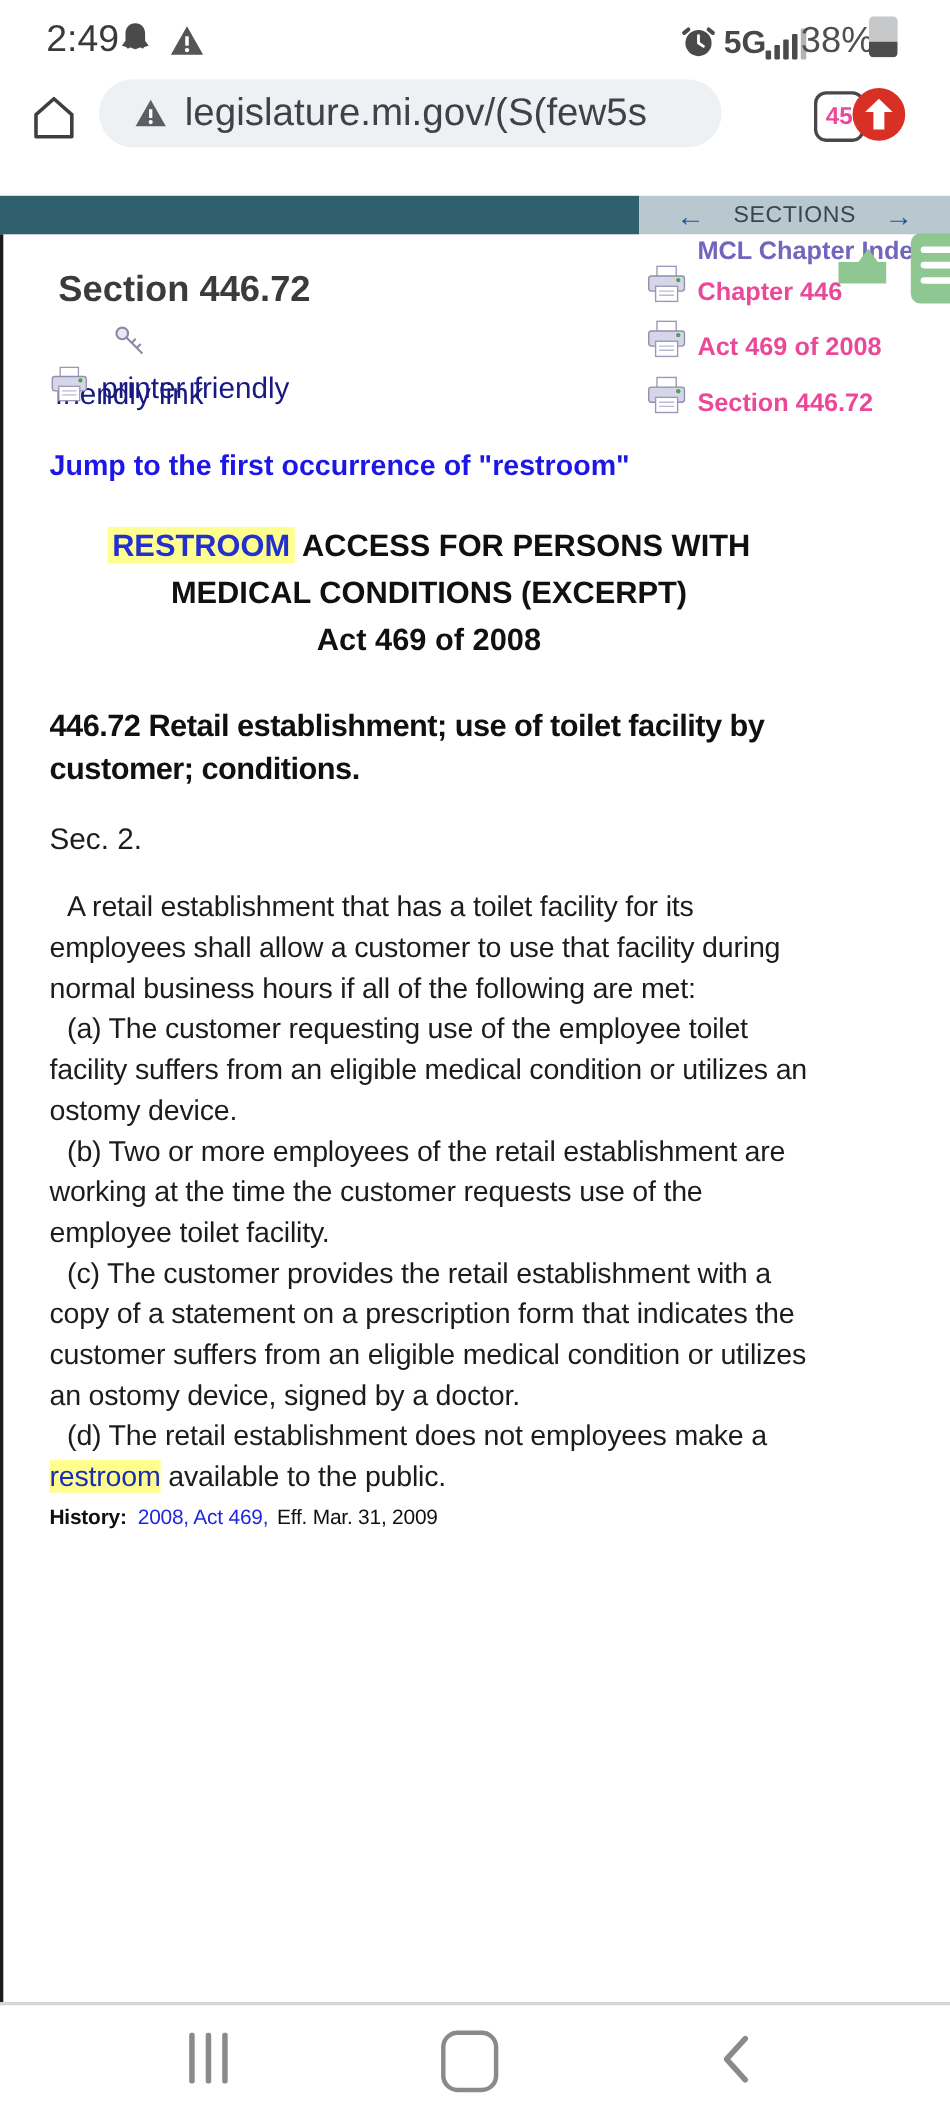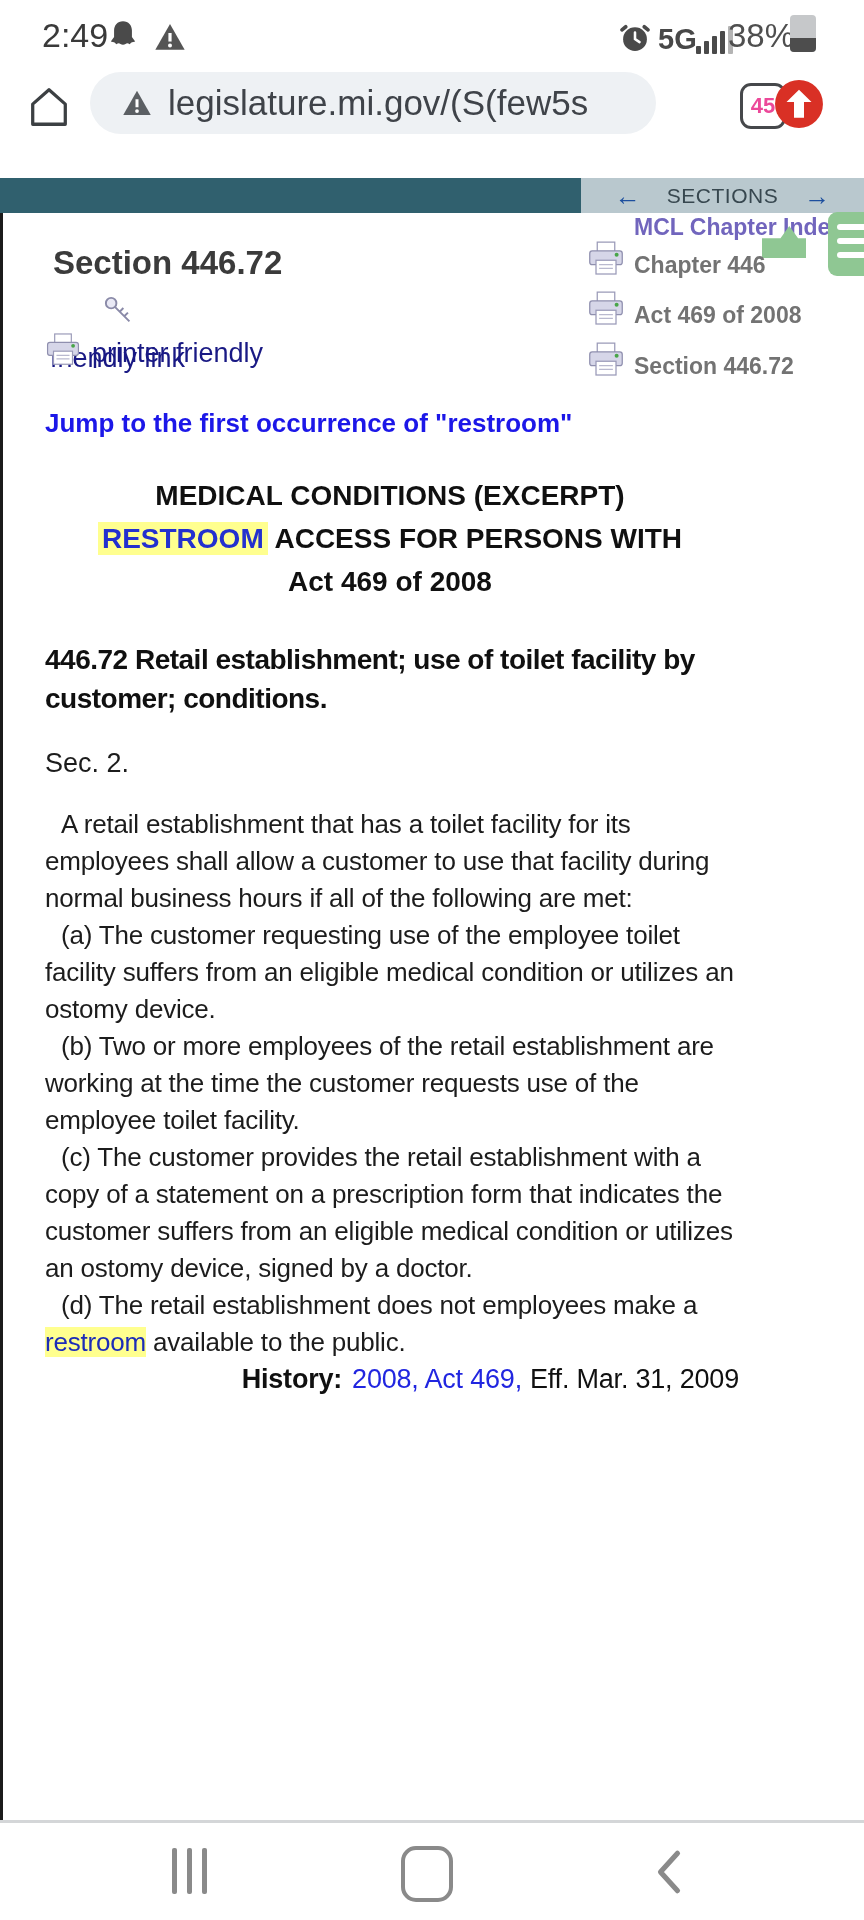--- a/index.html
+++ b/index.html
@@ -41,34 +41,34 @@
   .row-friendly{left:50px;top:294px;flex-direction:column;}
   .row-printerf{left:44px;top:332px;}
   
   .mcl-link{position:absolute;left:634px;top:214px;font-size:23px;font-weight:700;color:#7165bd;}
   .bookmark-ic{position:absolute;left:762px;top:226px;width:44px;height:32px;background:#8fc793;
                clip-path:polygon(0 38%,42% 38%,62% 0,82% 38%,100% 38%,100% 100%,0 100%);}
   .clipboard-ic{position:absolute;left:828px;top:212px;width:50px;height:64px;background:#8fc793;
                 border-radius:9px;}
   .clipboard-ic i{position:absolute;left:9px;right:9px;height:6px;background:#fff;border-radius:3px;}
   .ql-icon{position:absolute;}
-  .ql-text{position:absolute;font-size:23px;font-weight:700;color:#737373;}
+  .ql-text{position:absolute;font-size:23px;font-weight:700;color:#ec4899;}
   
   .jump-link{position:absolute;left:45px;top:408px;font-size:26px;font-weight:700;color:#1c17e8;}
   .act-title{position:absolute;left:35px;top:474px;width:710px;text-align:center;
              font-size:28px;font-weight:700;color:#101010;line-height:43px;}
   .act-title .hl{background:#ffff8f;color:#2330cf;padding:1px 4px;}
   .statute-heading{position:absolute;left:45px;top:640px;width:700px;
                    font-size:28px;font-weight:700;color:#101010;line-height:39px;letter-spacing:-.5px;}
   .sec-label{position:absolute;left:45px;top:748px;font-size:27px;color:#1c1c1c;}
   .statute-body{position:absolute;left:45px;top:806px;width:694px;font-size:26px;
                 line-height:37px;color:#1c1c1c;letter-spacing:-.2px;}
   .statute-body p{margin:0;text-indent:16px;}
   .statute-body .hl{background:#ffff8f;color:#1c2cb8;}
-  .history{margin-top:46px;font-size:27px;color:#101010;text-indent:0 !important;text-align:right;}
+  .history{margin-top:46px;font-size:19px;color:#101010;text-indent:0 !important;}
   .history .h-label{font-weight:700;}
   .history .h-links{color:#2126e0;margin-left:10px;}
   .history .h-suffix{margin-left:8px;}
   
   .divider{position:absolute;left:0;top:1820px;width:864px;height:3px;background:#d4d6d8;}
   .nav-recents{position:absolute;left:172px;top:1848px;display:flex;gap:10px;}
   .nav-recents i{display:block;width:5px;height:46px;background:#8a8a8a;border-radius:2px;}
   .nav-home{position:absolute;left:401px;top:1846px;width:44px;height:48px;border:4.5px solid #8a8a8a;border-radius:15px;}
   .nav-back{position:absolute;left:652px;top:1848px;}
 </style>
@@ -208,22 +208,22 @@
         <rect x="3" y="8.5" width="26" height="11" rx="2" fill="#d6d6e8" stroke="#8f8fae"></rect>
         <circle cx="24.5" cy="11.5" r="1.6" fill="#49a549"></circle>
         <rect x="8" y="16" width="16" height="11" fill="#fff" stroke="#9a9ab8"></rect>
         <path d="M10.5 19.5h11M10.5 22.5h11" stroke="#b9b9cf"></path>
       </svg>
   </span>
   <span class="ql-text" style="left:634px;top:353px">Section 446.72</span>
 
   <div class="jump-link">Jump to the first occurrence of "restroom"</div>
   <div class="act-title">
+    <div><span class="hl">RESTROOM</span><span> ACCESS FOR PERSONS WITH</span></div>
     <div>MEDICAL CONDITIONS (EXCERPT)</div>
-    <div><span class="hl">RESTROOM</span><span> ACCESS FOR PERSONS WITH</span></div>
     <div>Act 469 of 2008</div>
   </div>
 
   <div class="statute-heading">446.72 Retail establishment; use of toilet facility by customer; conditions.</div>
   <div class="sec-label">Sec. 2.</div>
 
   <div class="statute-body">
     <p><span>A retail establishment that has a toilet facility for its employees shall allow a customer to use that facility during normal business hours if all of the following are met:</span></p>
       <p><span>(a) The customer requesting use of the employee toilet facility suffers from an eligible medical condition or utilizes an ostomy device.</span></p>
       <p><span>(b) Two or more employees of the retail establishment are working at the time the customer requests use of the employee toilet facility.</span></p>

